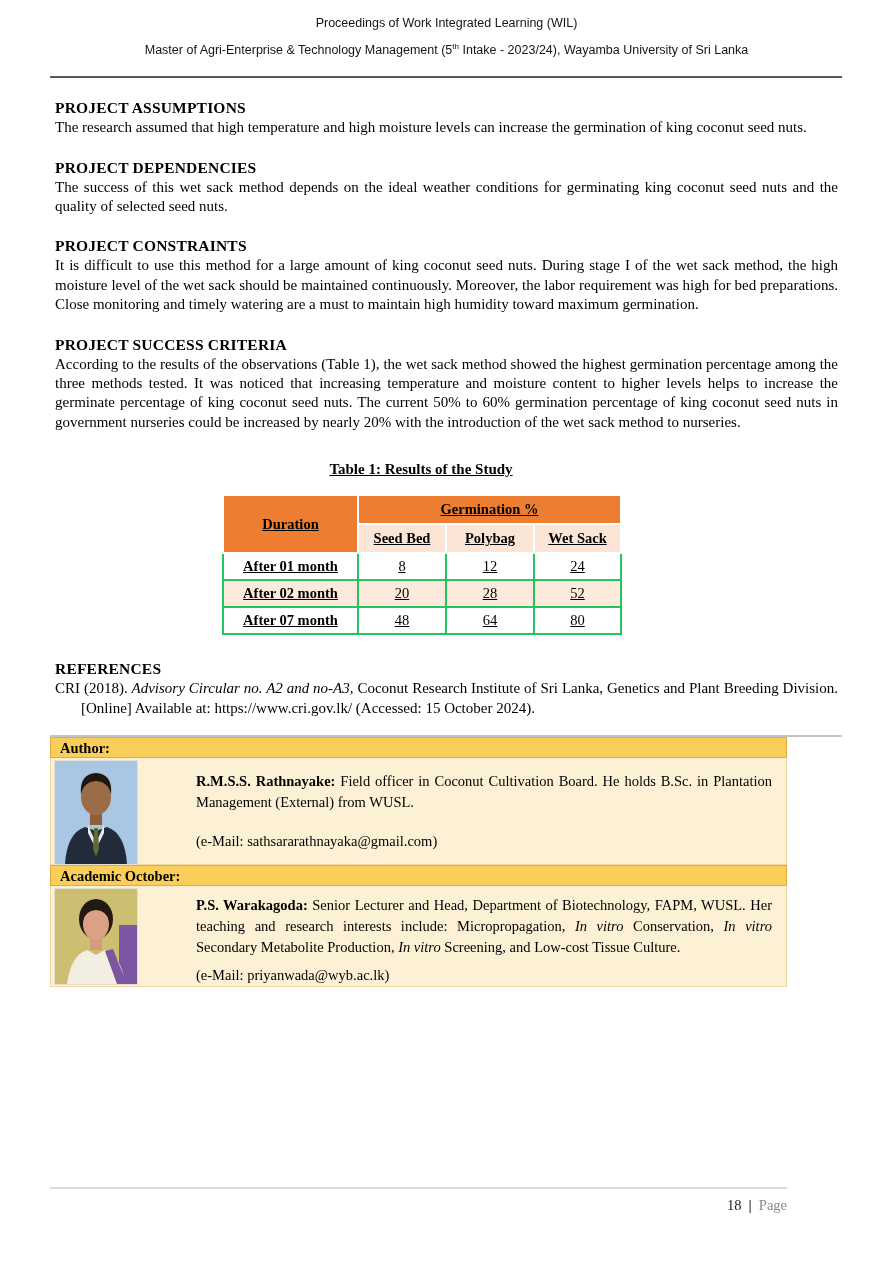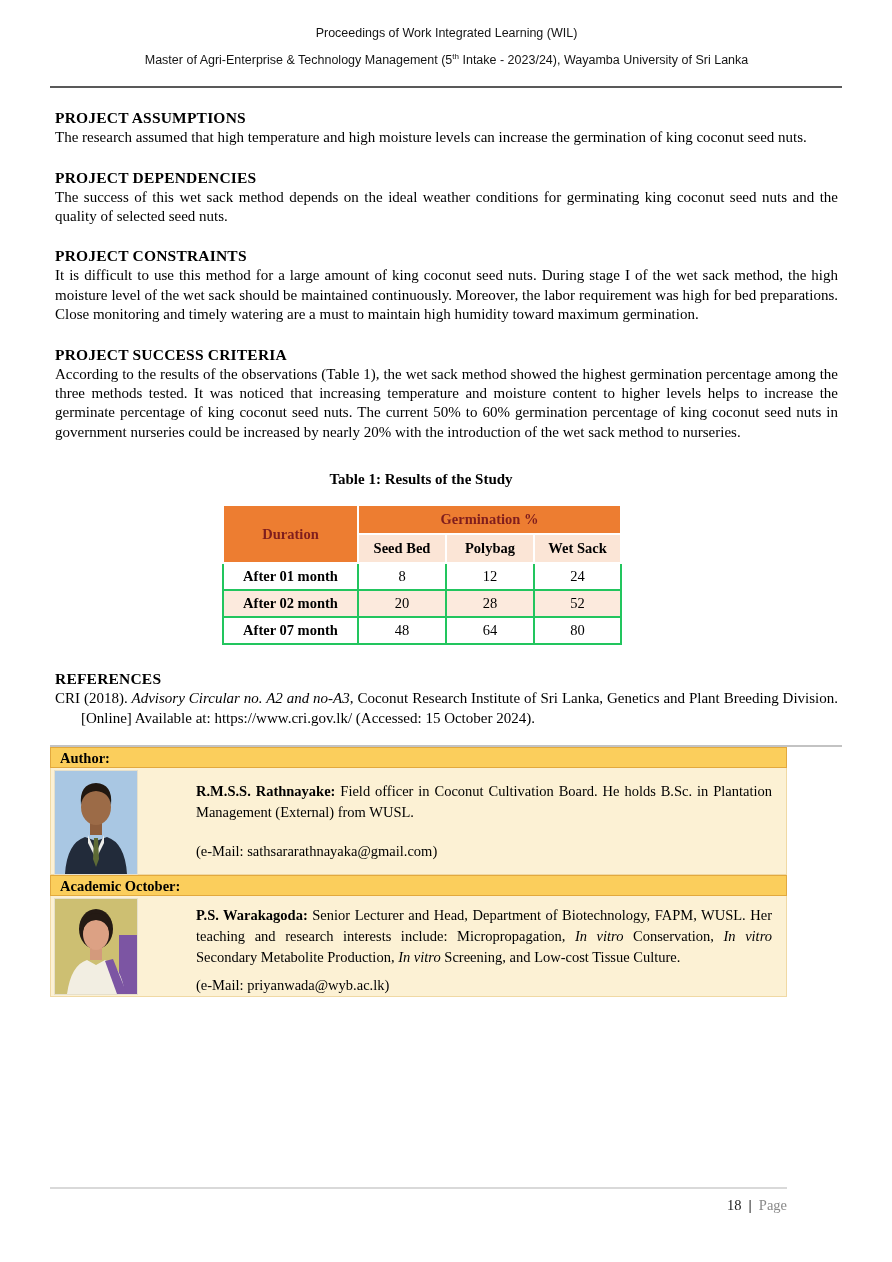--- a/index.html
+++ b/index.html
@@ -1,39 +1,39 @@
 <!DOCTYPE html>
 <html style="--table-orange: #ED7D31; --table-peach: #FBE5D6; --row-alt-peach: #FCEADD; --gold-bar: #FBCE5C; --cream-body: #FCF1D4; --footer-gray: #8A8A8A;"><head>
 <meta charset="utf-8">
 <style>
   html,body { margin:0; padding:0; background:#fff; }
   .page {
     position:relative; width:892px; height:1262px; background:#fff;
     font-family:"Liberation Serif", serif; color:#000; overflow:hidden;
   }
-  .content { padding:22px 54px 0 55px; }
+  .content { padding:12px 54px 0 55px; }
 
   
   .doc-header { text-align:center; font-family:"Liberation Sans", sans-serif;
     font-size:12.5px; line-height:23px; color:#141414; }
   .doc-header sup { font-size:8px; }
   .header-rule { border:none; border-top:2px solid #595959; margin:14px 0 0 -5px; width:792px; }
 
   
   .sec { margin-top:21px; }
   .sec:first-of-type { margin-top:19px; }
   .sec-title { margin:0; font-size:15.5px; font-weight:bold; letter-spacing:.2px; }
   .sec-body { margin:1px 0 0; font-size:15px; line-height:19.4px; text-align:justify; }
 
   
-  .table-wrap { width:398px; margin:29px 0 0 167px; }
+  .table-wrap { width:398px; margin:29px 0 0 167px;text-decoration:underline; }
   .table-title { text-align:center; font-weight:bold; font-size:15px; margin:0 0 16px; }
   table.results { border-collapse:collapse; width:398px; font-size:14.5px; table-layout:fixed; }
   table.results th, table.results td { text-align:center; vertical-align:middle; padding:0 2px; }
-  th.hdr { background:var(--table-orange,#ED7D31); border:2px solid #fff; font-weight:bold; color:#7f1d1d; }
+  th.hdr { background:var(--table-orange,#ED7D31); border:2px solid #fff; font-weight:bold; color:#000000; }
   th.sub { background:var(--table-peach,#FBE5D6); border:2px solid #fff; font-weight:bold; }
   tr.grp-row { height:29px; } tr.sub-row { height:29px; }
   tr.data-row { height:27px; }
   tr.data-row td { border:2px solid #22c55e; background:#fff; }
   tr.data-row.alt td { background:var(--row-alt-peach,#FCEADD); }
   td.dur { font-weight:bold; }
 
   
   .refs { margin-top:25px; }
   .ref-entry { margin:1px 0 0; font-size:15px; line-height:19.4px; text-align:justify;

